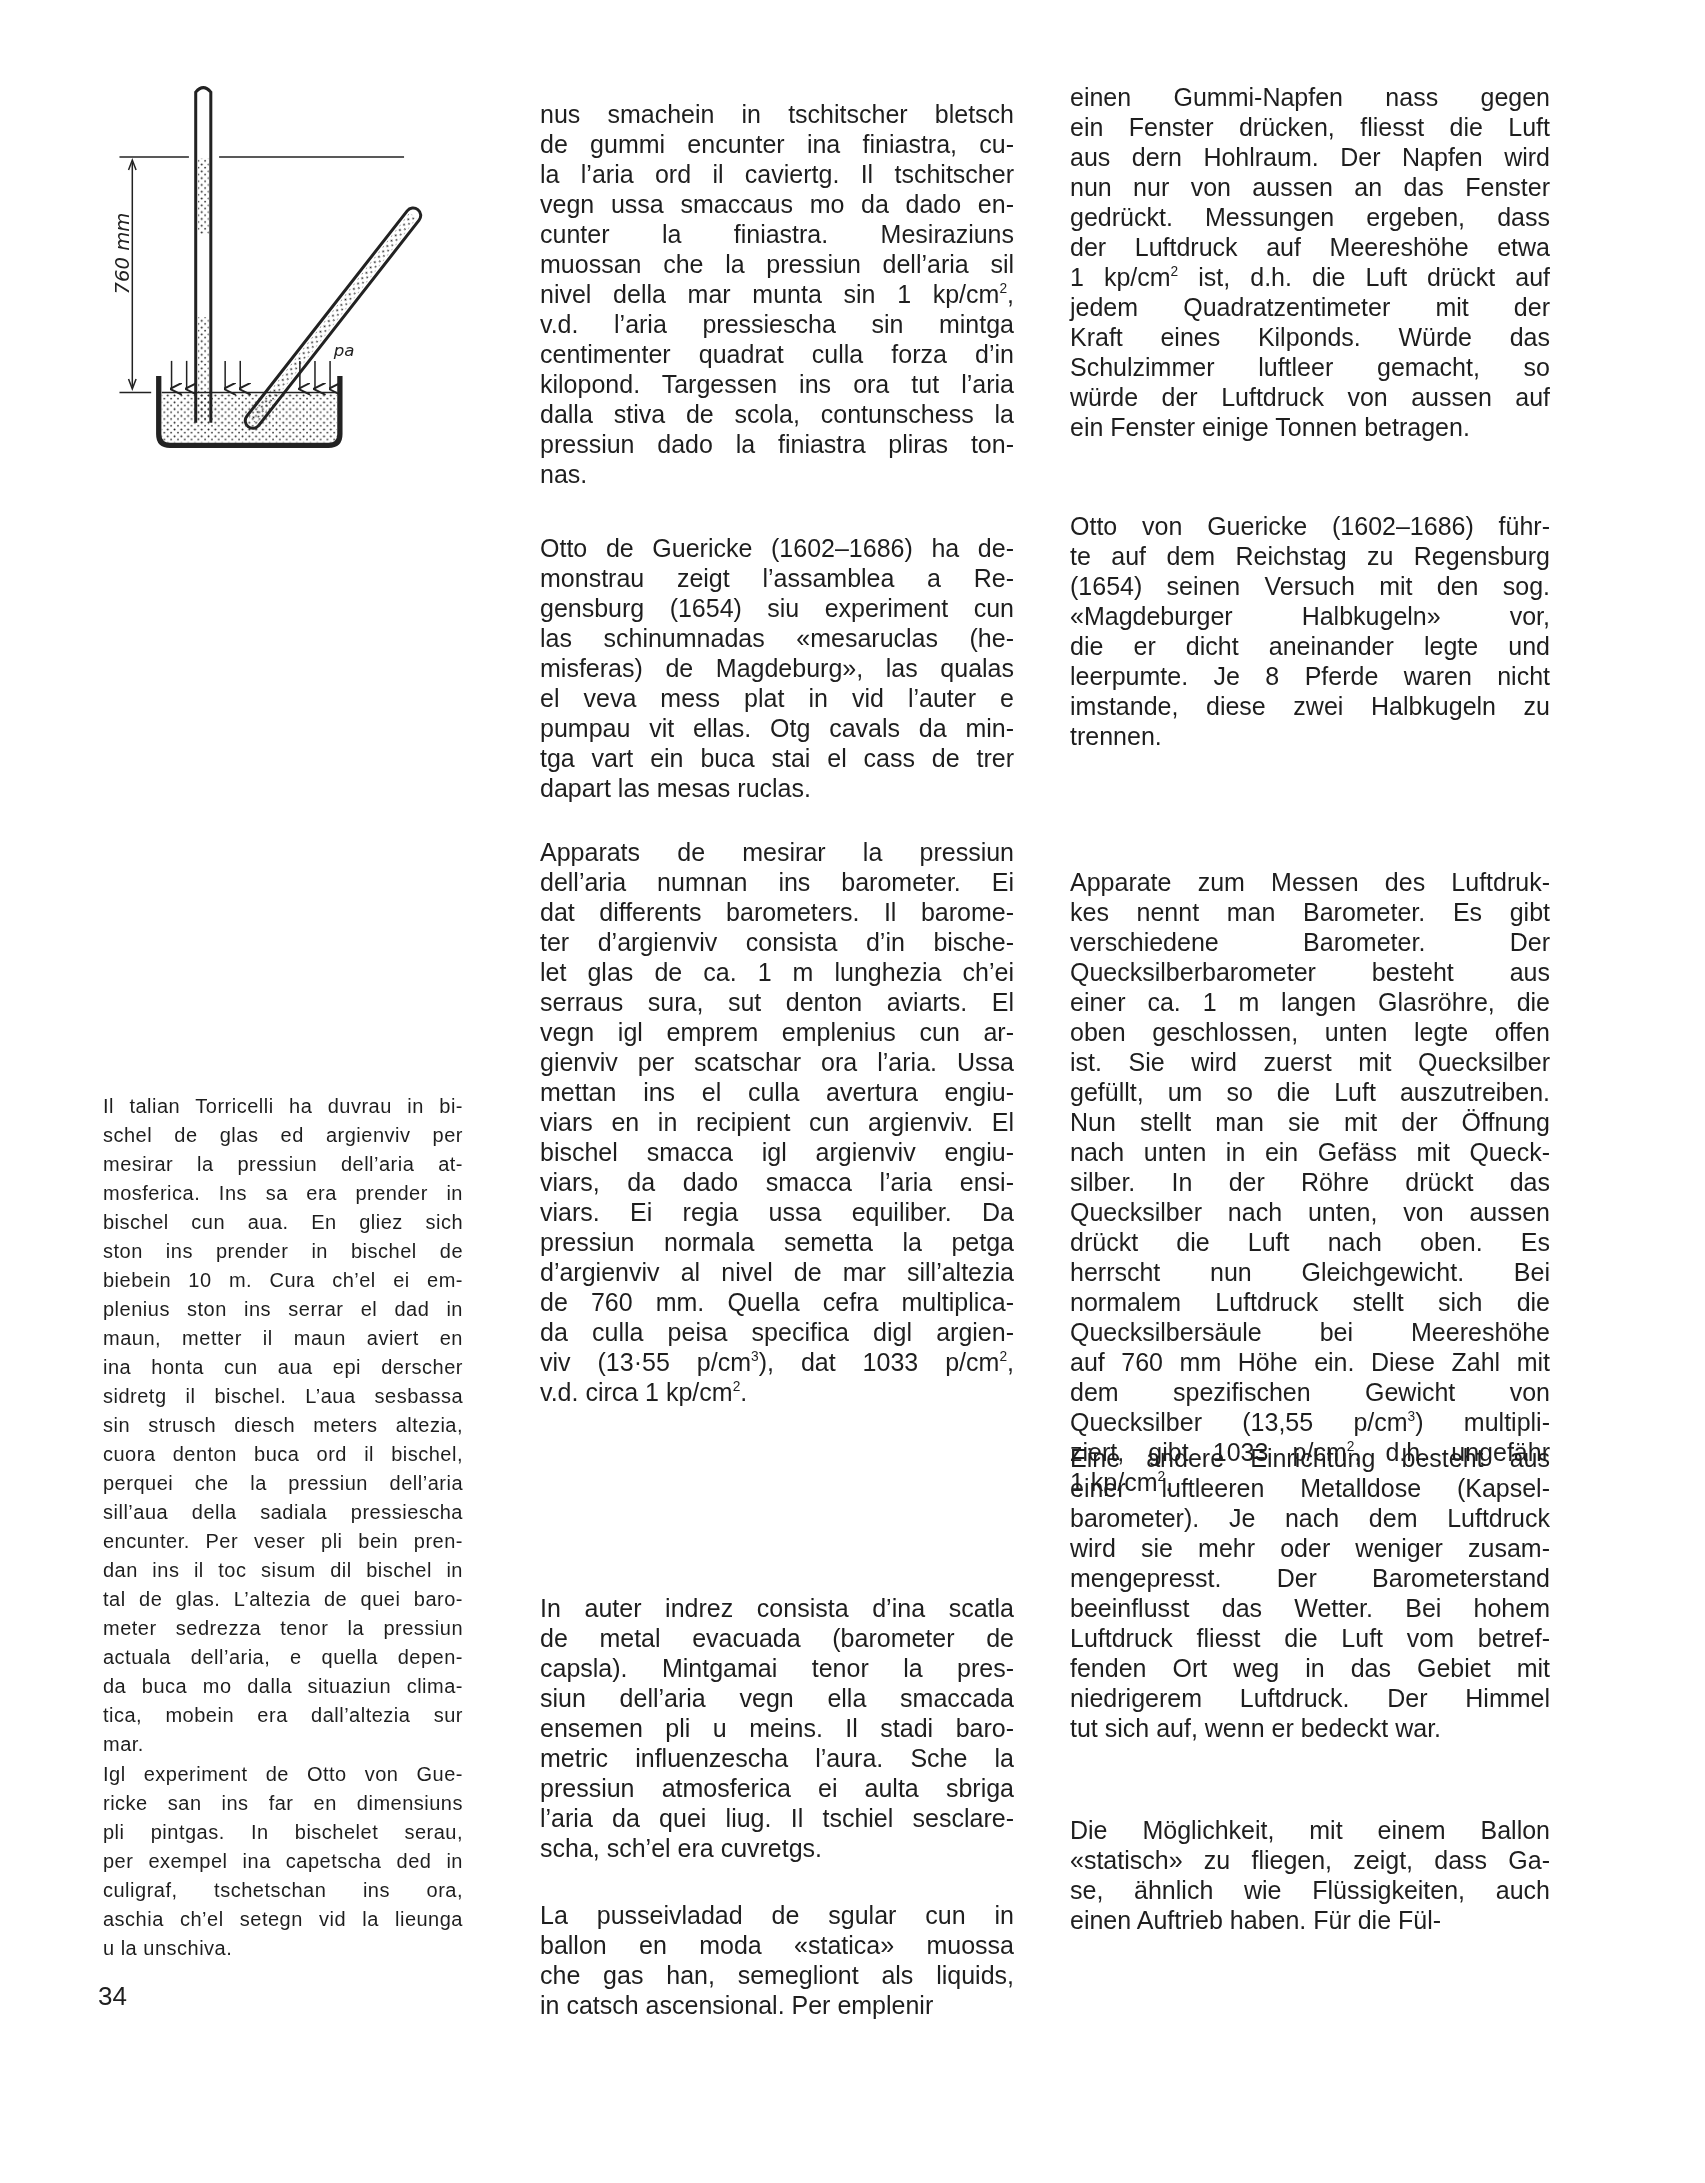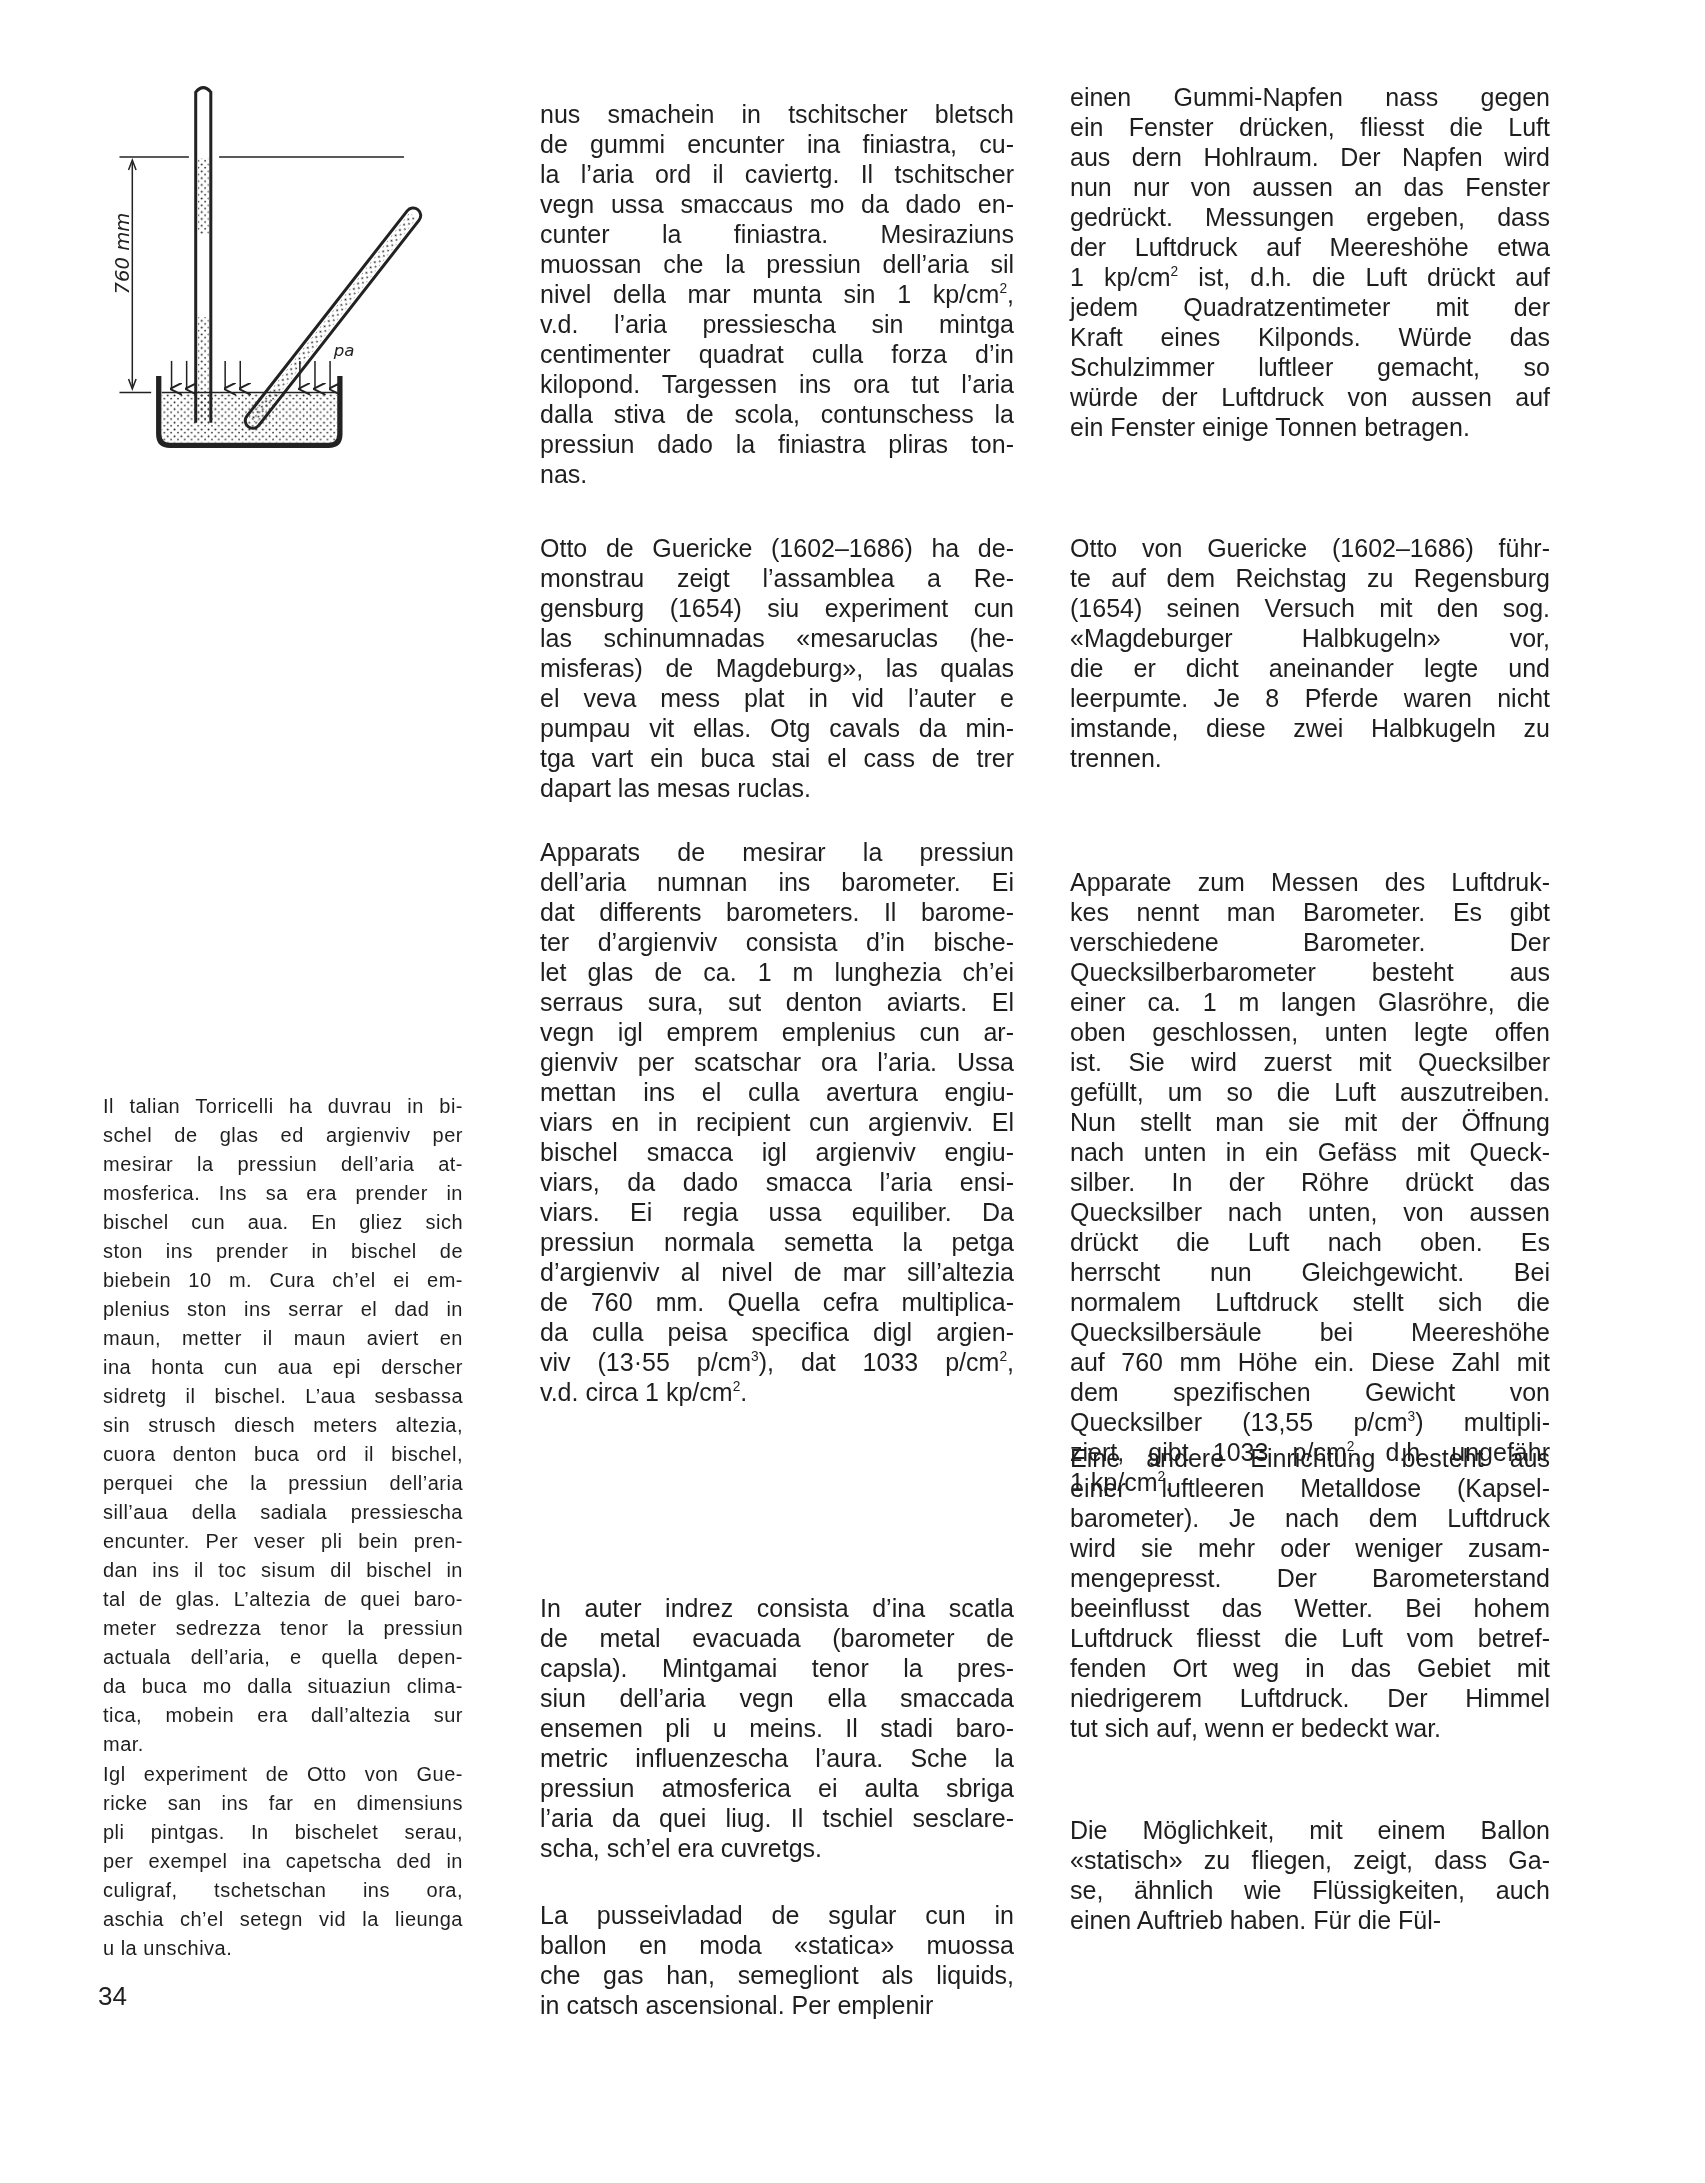--- a/index.html
+++ b/index.html
@@ -181,21 +181,21 @@
       <span class="line">nun nur von aussen an das Fenster</span>
       <span class="line">gedrückt. Messungen ergeben, dass</span>
       <span class="line">der Luftdruck auf Meereshöhe etwa</span>
       <span class="line">1 kp/cm<sup>2</sup> ist, d.h. die Luft drückt auf</span>
       <span class="line">jedem Quadratzentimeter mit der</span>
       <span class="line">Kraft eines Kilponds. Würde das</span>
       <span class="line">Schulzimmer luftleer gemacht, so</span>
       <span class="line">würde der Luftdruck von aussen auf</span>
       <span class="line last">ein Fenster einige Tonnen betragen.</span>
     </div>
-  <div class="para" style="top:533px">
+  <div class="para" style="top:511px">
       <span class="line">Otto von Guericke (1602–1686) führ-</span>
       <span class="line">te auf dem Reichstag zu Regensburg</span>
       <span class="line">(1654) seinen Versuch mit den sog.</span>
       <span class="line">«Magdeburger Halbkugeln» vor,</span>
       <span class="line">die er dicht aneinander legte und</span>
       <span class="line">leerpumte. Je 8 Pferde waren nicht</span>
       <span class="line">imstande, diese zwei Halbkugeln zu</span>
       <span class="line last">trennen.</span>
     </div>
   <div class="para" style="top:867px">

